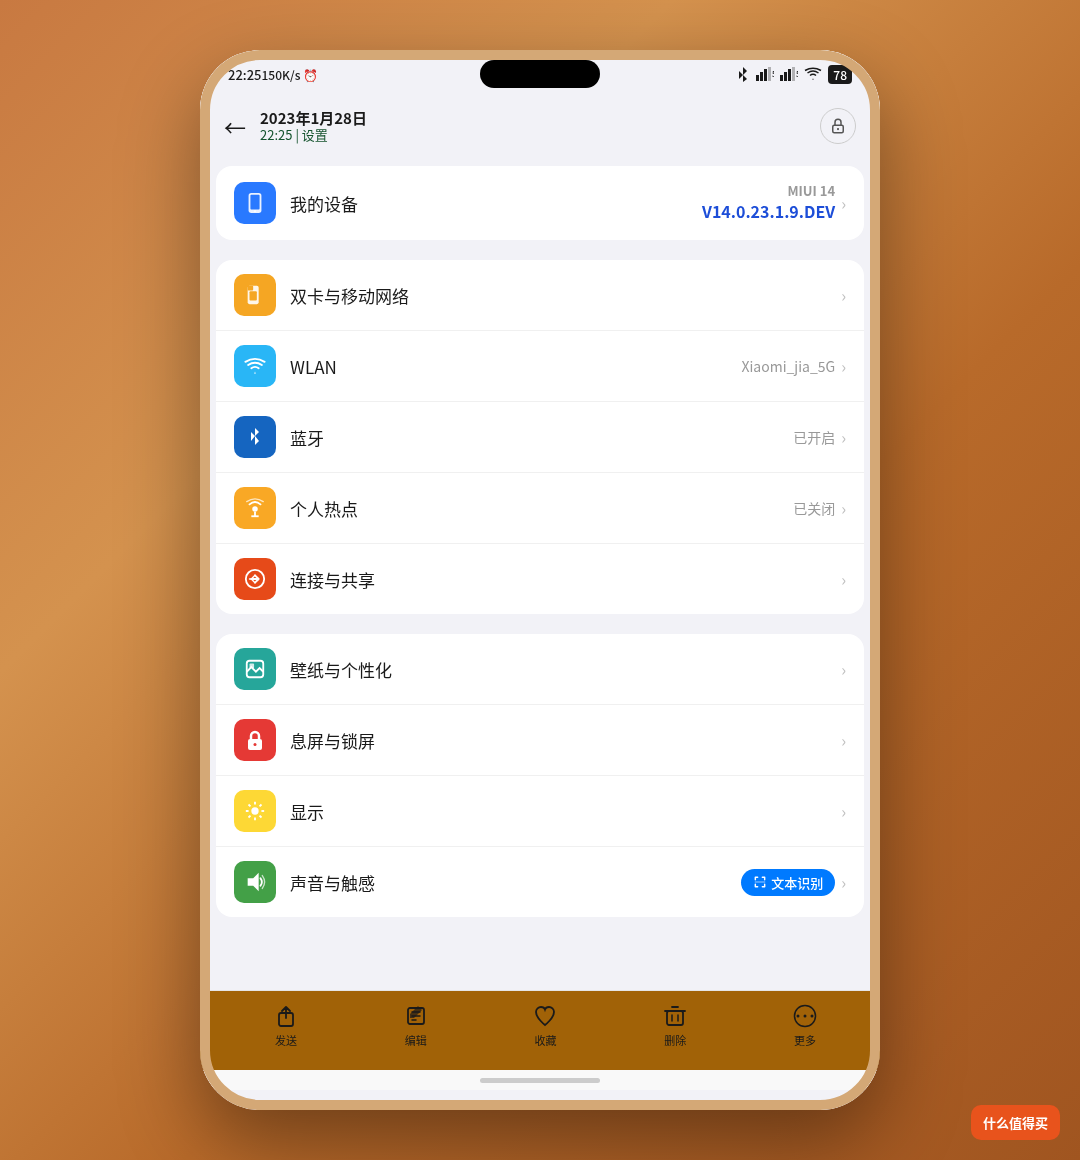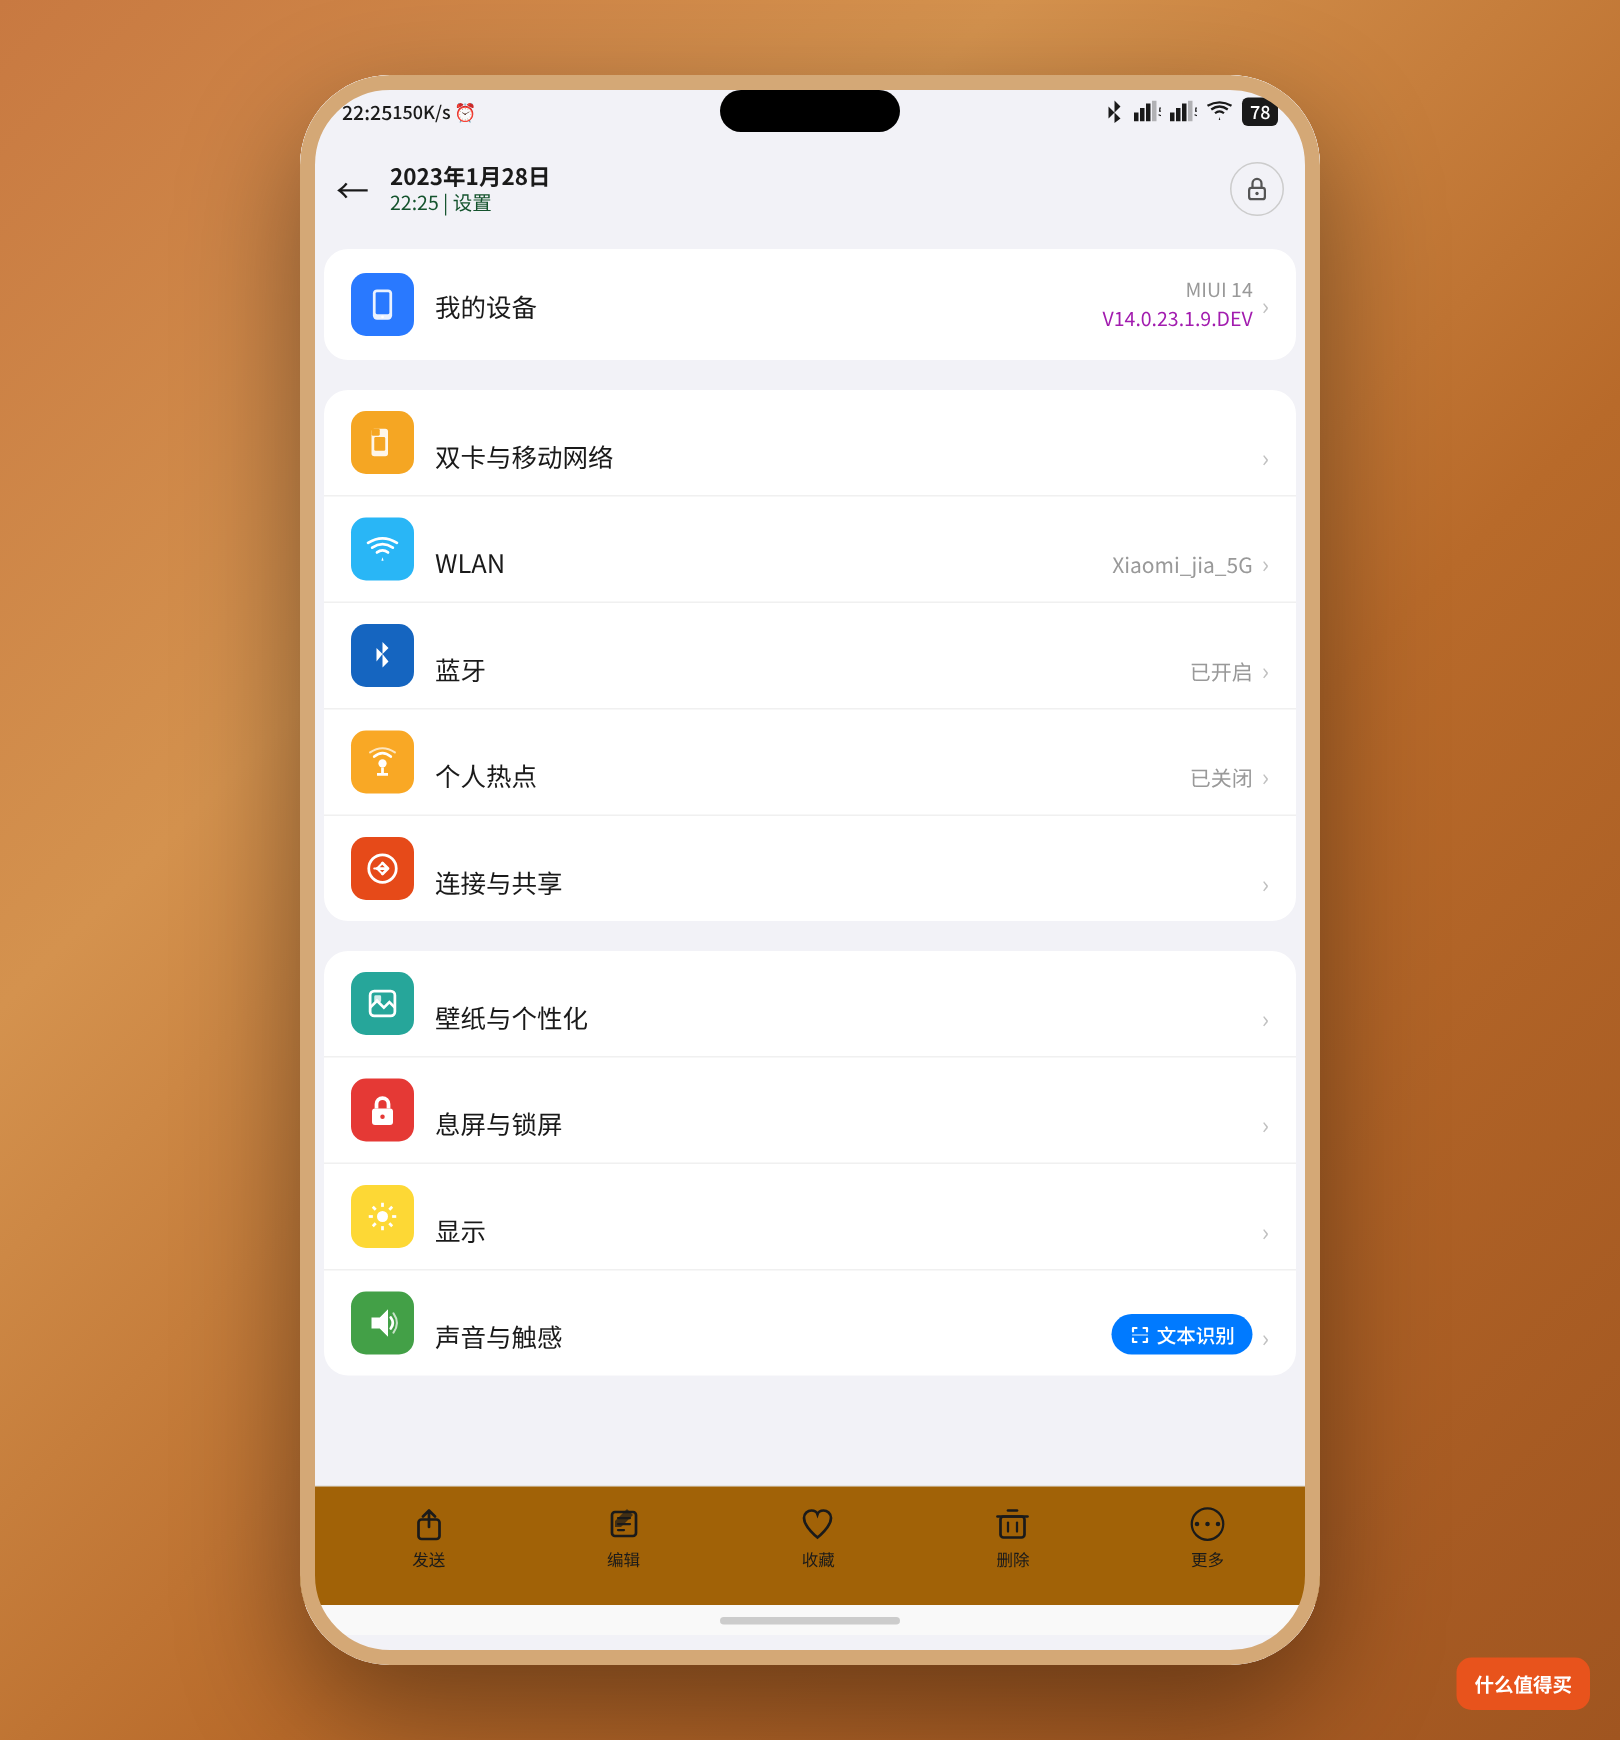--- a/index.html
+++ b/index.html
@@ -122,21 +122,21 @@
 
     .card {
       background: #fff;
       border-radius: 16px;
       overflow: hidden;
       margin-bottom: 10px;
     }
 
     .settings-item {
       display: flex;
-      align-items: flex-end;
+      align-items: center;
       padding: 14px 18px;
       border-bottom: 1px solid #f0f0f0;
       cursor: pointer;
       position: relative;
     }
     .settings-item:last-child {
       border-bottom: none;
     }
 
     .item-icon {
@@ -205,29 +205,30 @@
     }
     .device-label {
       flex: 1;
       font-size: 17px;
       font-weight: 400;
       color: #1a1a1a;
     }
     .device-version {
       text-align: right;
       margin-right: 6px;
+      font-weight: bold;
     }
     .device-version-line1 {
       font-size: 13px;
       color: #999;
       line-height: 1.3;
     }
     .device-version-line2 {
-      font-size: 13px;
-      color: #a21caf;
+      font-size: 16px;
+      color: #1d4ed8;
     }
     .device-arrow {
       color: #c0c0c0;
       font-size: 16px;
     }
 
     
     .badge-pill {
       background: #007aff;
       color: #fff;

